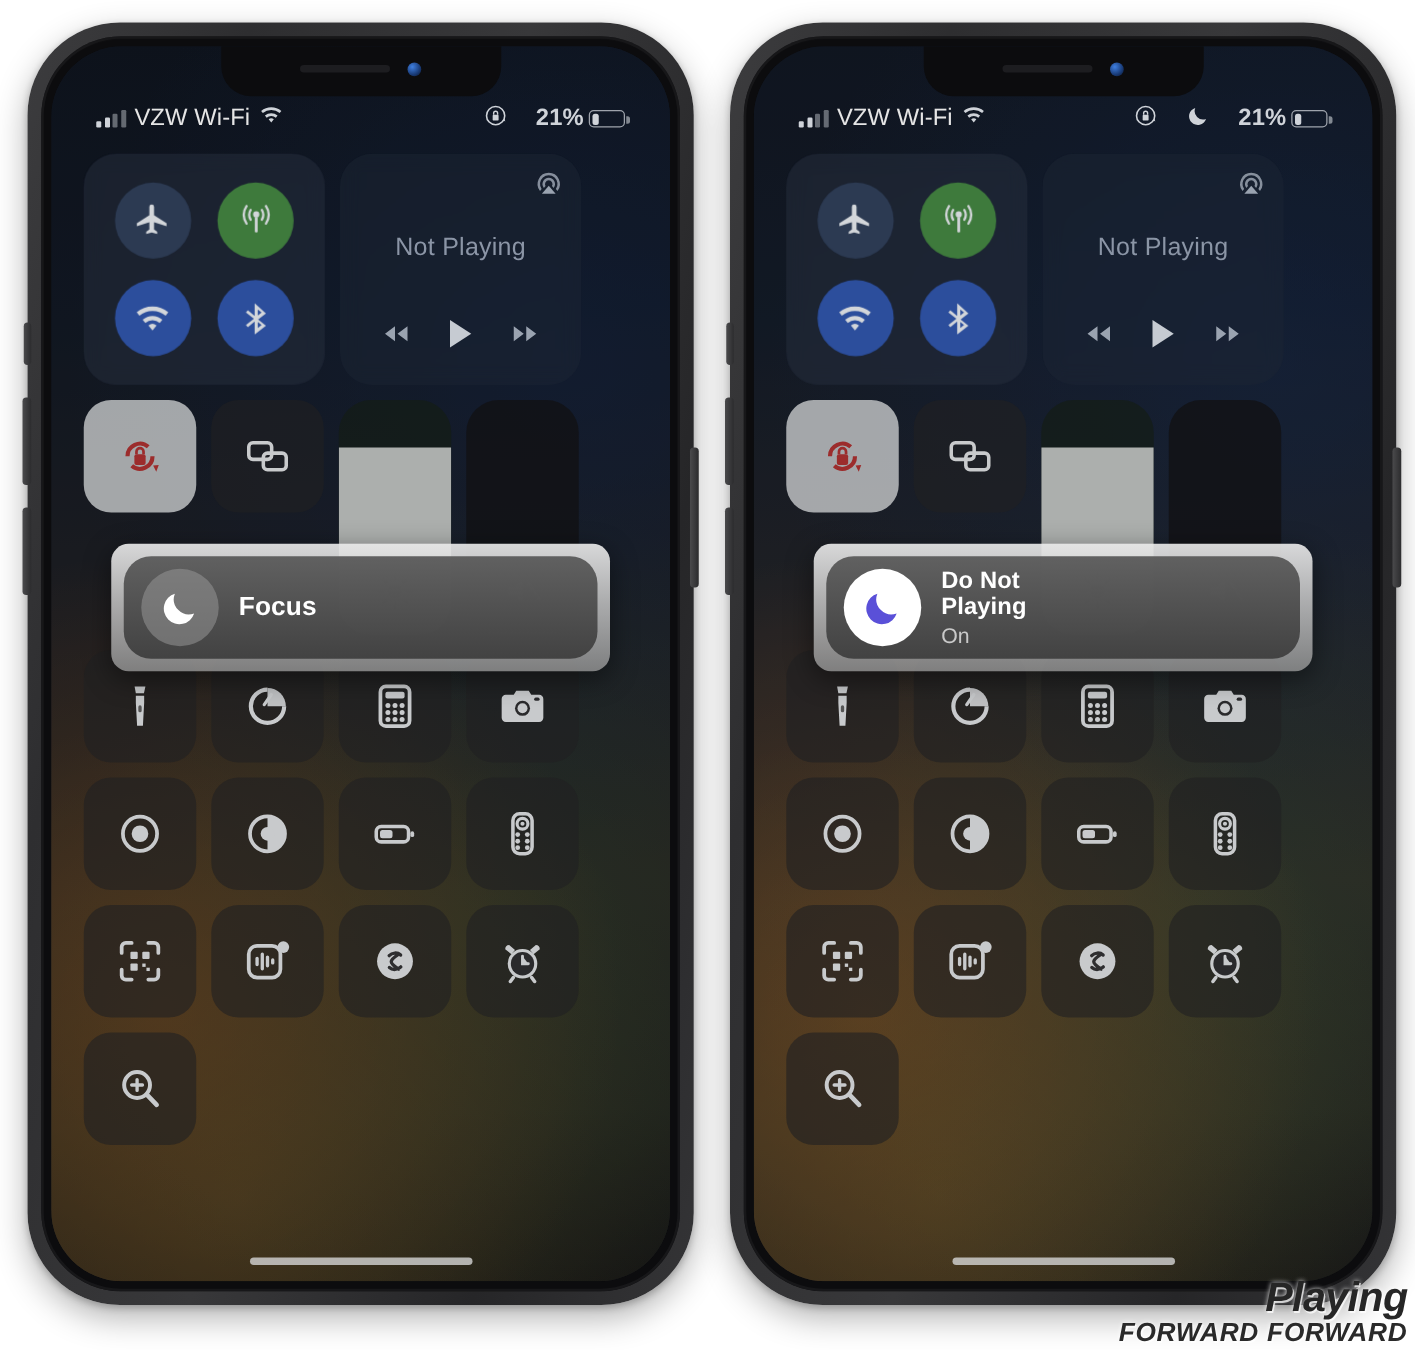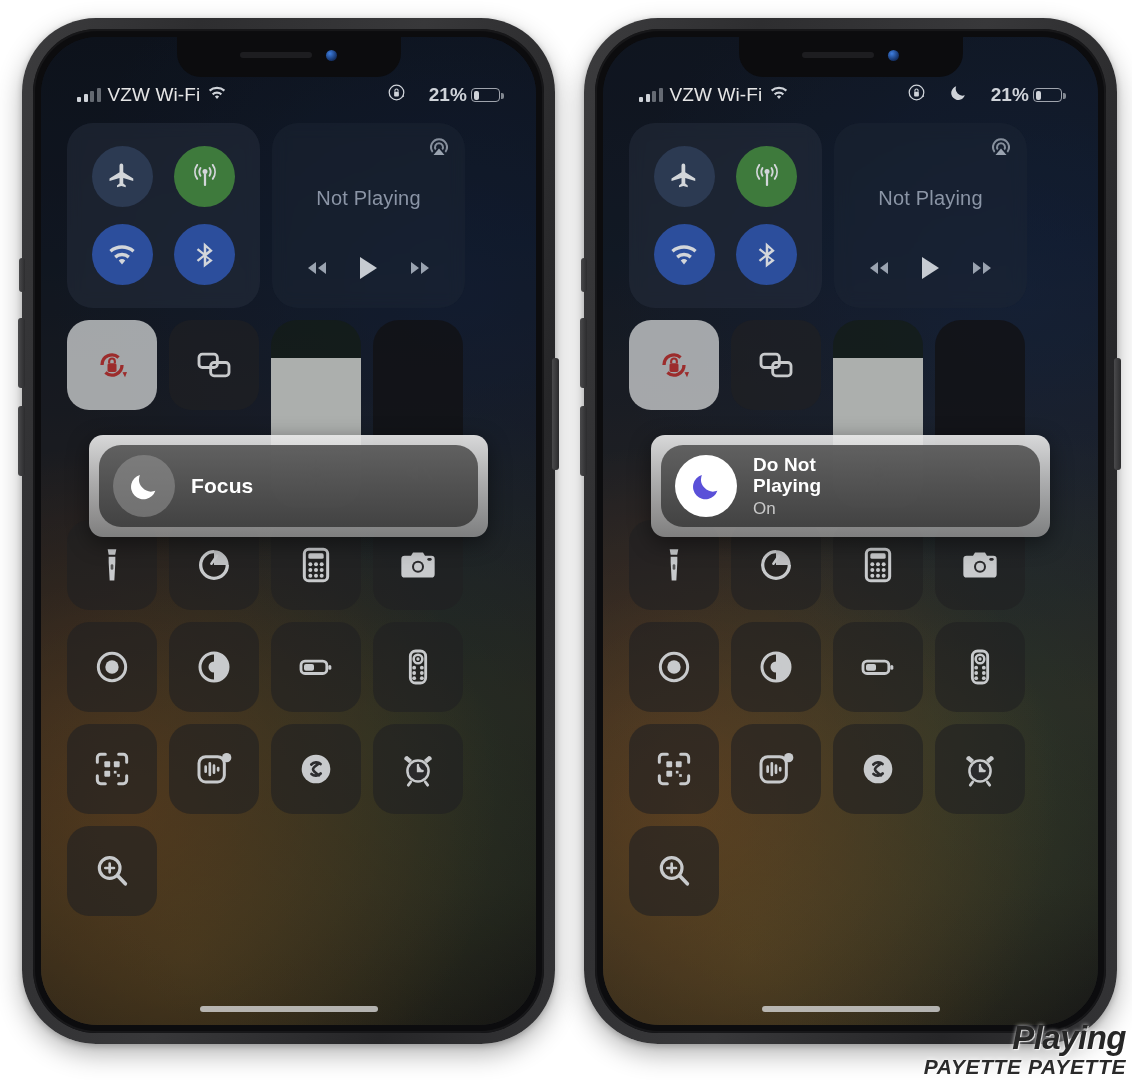--- a/index.html
+++ b/index.html
@@ -756,16 +756,16 @@
           </div>
         </div>
 
         <span class="home-ind"></span>
       </div>
     </div>
   </div>
 
   <div class="watermark">
     <div class="wm-up">Playing</div>
-    <div class="wm-pf">PAYETTE PAYETTE</div>
+    <div class="wm-pf">FORWARD FORWARD</div>
   </div>
 
 </div>
 
 </body></html>

